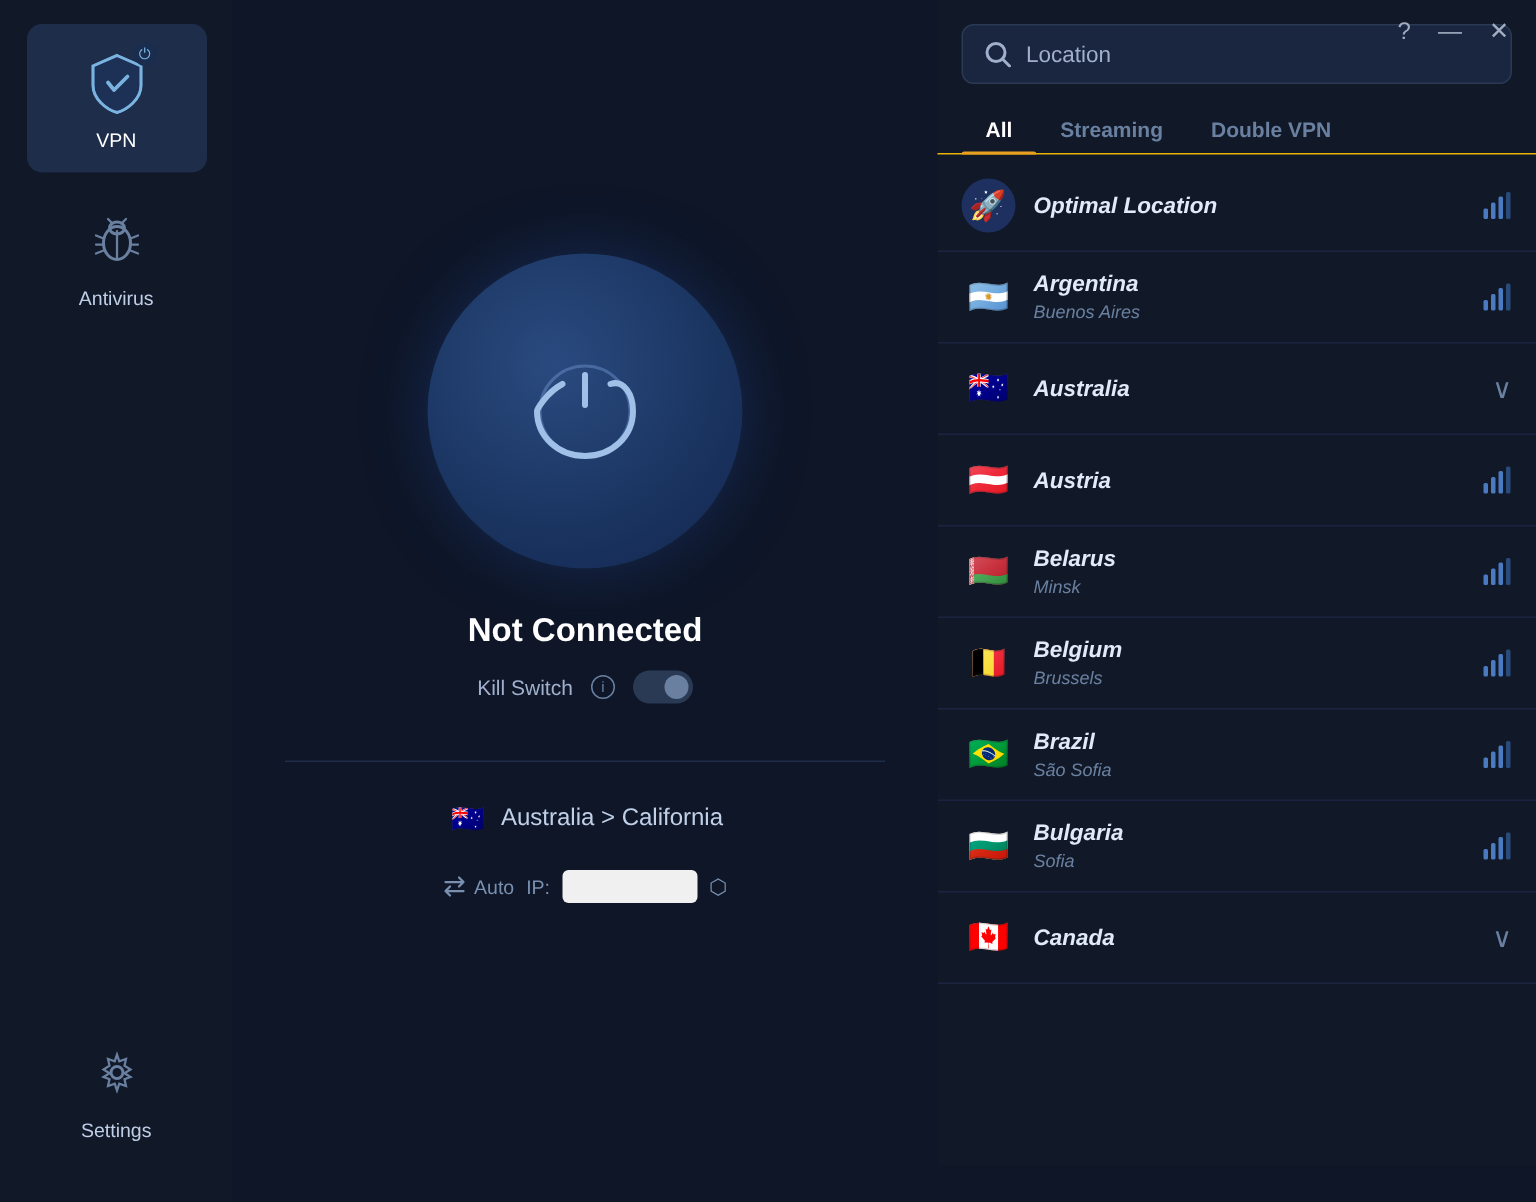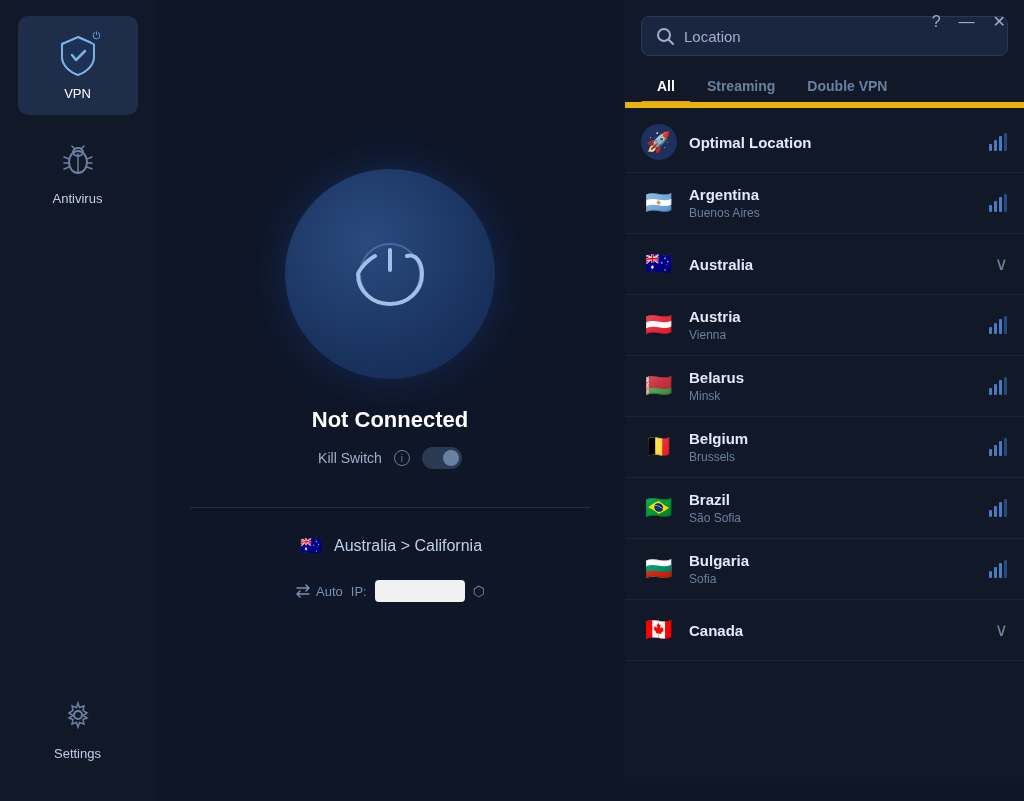--- a/index.html
+++ b/index.html
@@ -241,21 +241,21 @@
       flex: 1;
       font-family: inherit;
     }
     .search-bar input::placeholder { color: #a0b0cc; }
 
     
     .tabs {
       display: flex;
       padding: 14px 16px 0 16px;
       gap: 0;
-      border-bottom: 6px solid #eab308;
+      border-bottom: 1px solid #eab308;
     }
     .tab {
       font-size: 14px;
       font-weight: 600;
       color: #6a80a0;
       padding: 8px 16px;
       cursor: pointer;
       position: relative;
     }
     .tab.active {
@@ -294,20 +294,21 @@
       border-radius: 50%;
       display: flex; align-items: center; justify-content: center;
       font-size: 22px;
       margin-right: 12px;
       flex-shrink: 0;
       overflow: hidden;
     }
 
     .loc-info {
       flex: 1;
+      font-style: italic;
     }
     .loc-name {
       font-size: 15px;
       font-weight: 600;
       color: #e0eaf8;
     }
     .loc-city {
       font-size: 12px;
       color: #6a80a0;
       margin-top: 3px;
@@ -493,21 +494,20 @@
       <div class="loc-info">
         <div class="loc-name">Australia</div>
       </div>
       <span class="loc-chevron">∨</span>
     </div>
 
     <div class="loc-item">
       <div class="loc-flag">🇦🇹</div>
       <div class="loc-info">
         <div class="loc-name">Austria</div>
-        <div class="loc-city">Vienna</div>
       </div>
       <svg width="20" height="20" viewBox="0 0 20 20" fill="none">
         <rect x="1" y="12" width="3" height="7" fill="#4a7ac0" rx="1"></rect>
         <rect x="6" y="8" width="3" height="11" fill="#4a7ac0" rx="1"></rect>
         <rect x="11" y="4" width="3" height="15" fill="#4a7ac0" rx="1"></rect>
         <rect x="16" y="1" width="3" height="18" fill="#2a4a7a" rx="1"></rect>
       </svg>
     </div>
 
     <div class="loc-item">

